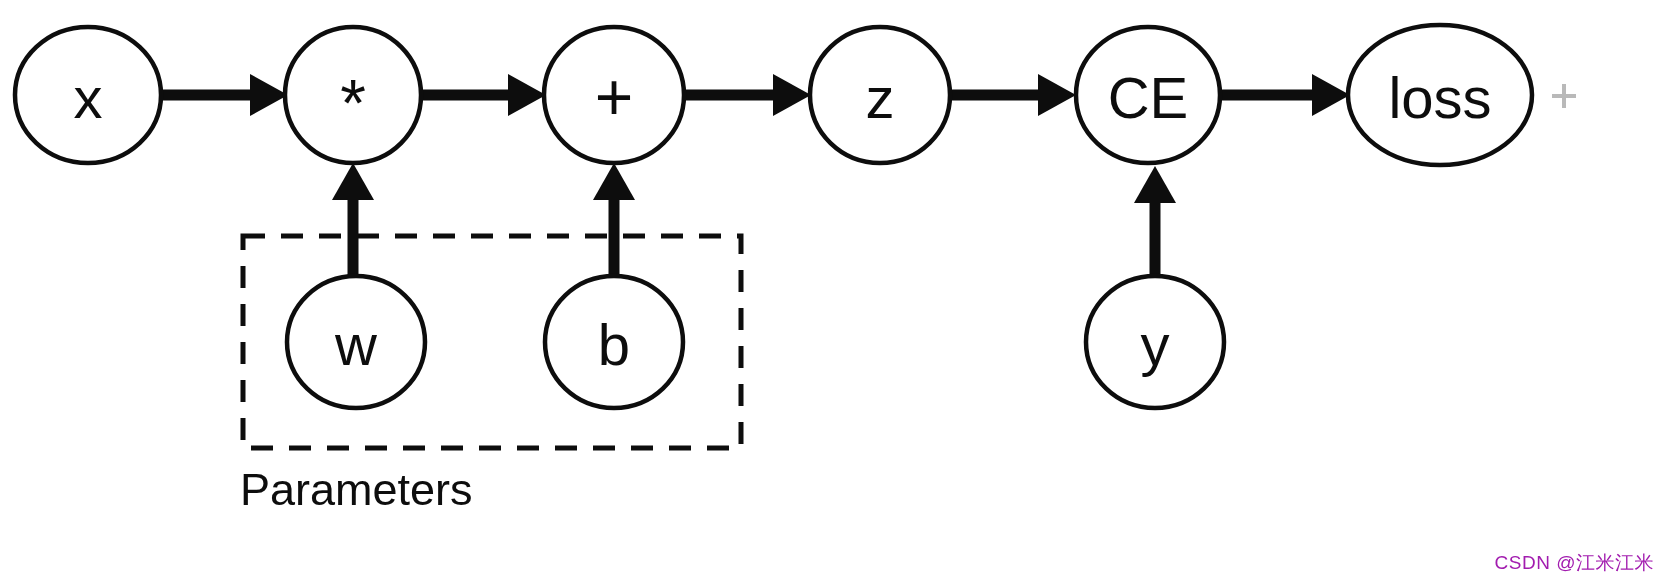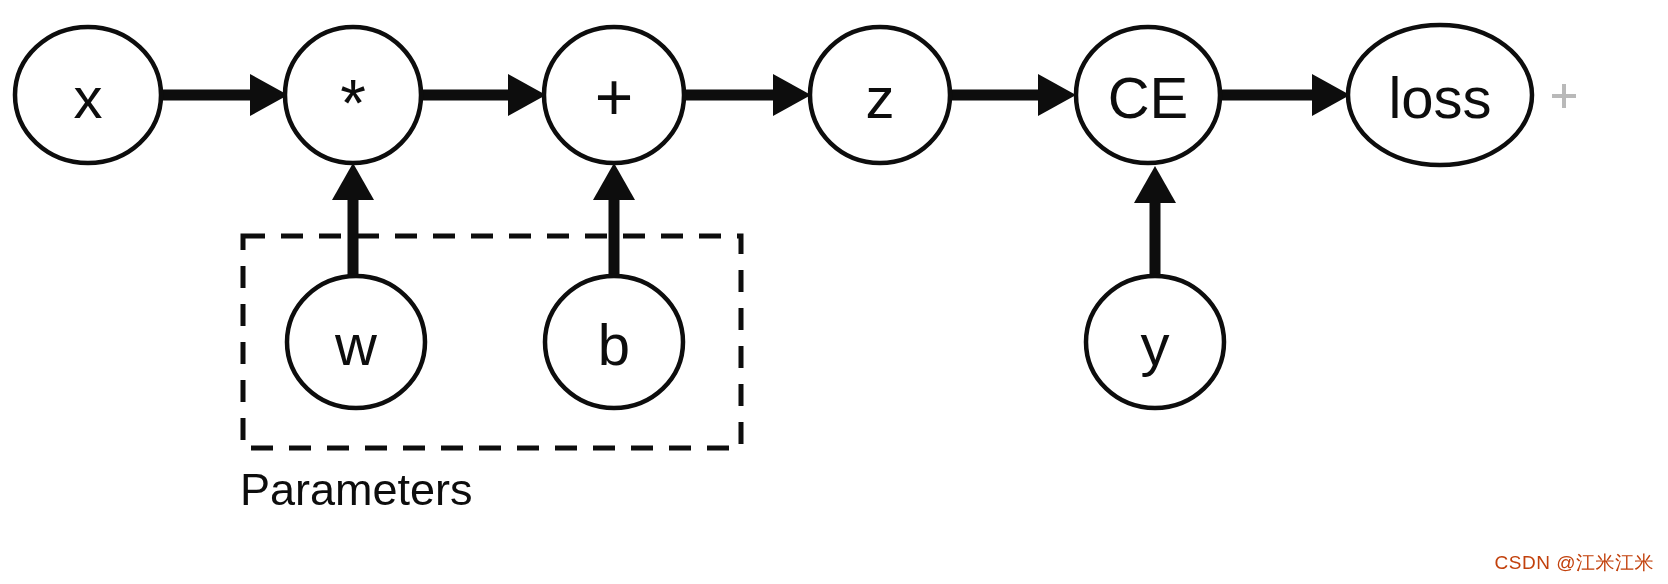--- a/index.html
+++ b/index.html
@@ -63,21 +63,21 @@
   .edge-marker-plus {
     stroke: #b9b9b9;
     stroke-width: 4;
   }
   .watermark {
     position: absolute;
     right: 14px;
     bottom: 8px;
     font-family: "Liberation Sans", sans-serif;
     font-size: 19px;
-    color: #c2410c;
+    color: #a21caf;
     white-space: nowrap;
     letter-spacing: 0.5px;
   }
 </style>
 </head>
 <body>
 
 <div id="canvas">
 
   <svg id="graph" viewBox="0 0 1668 584" xmlns="http://www.w3.org/2000/svg">

